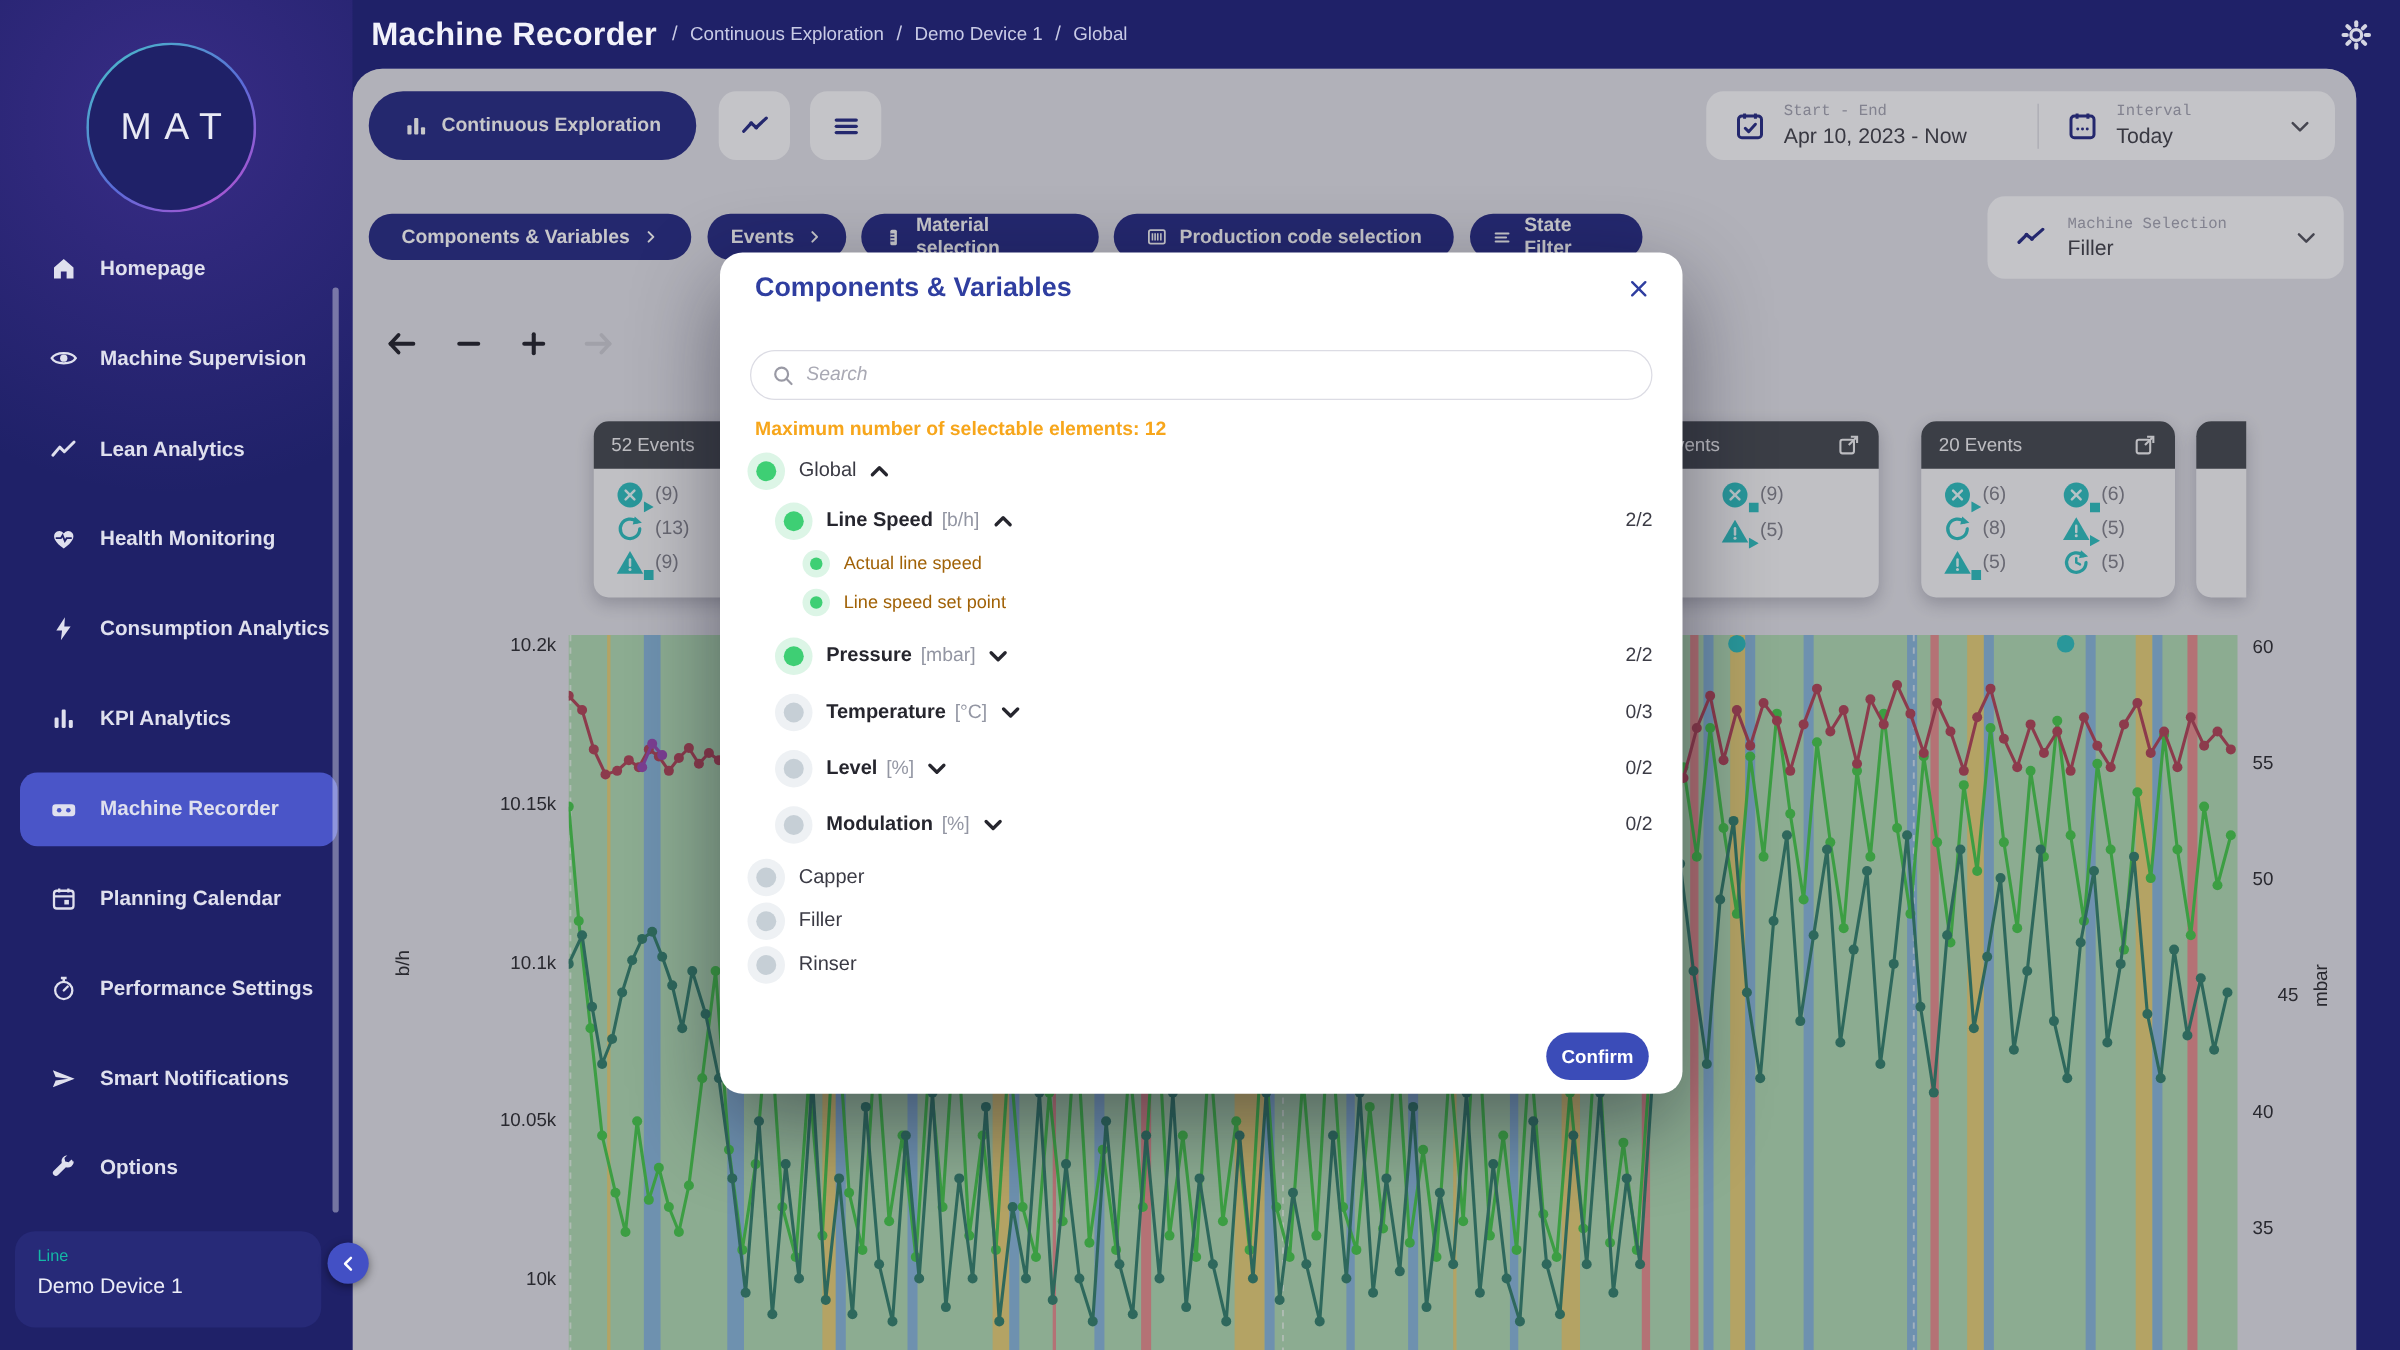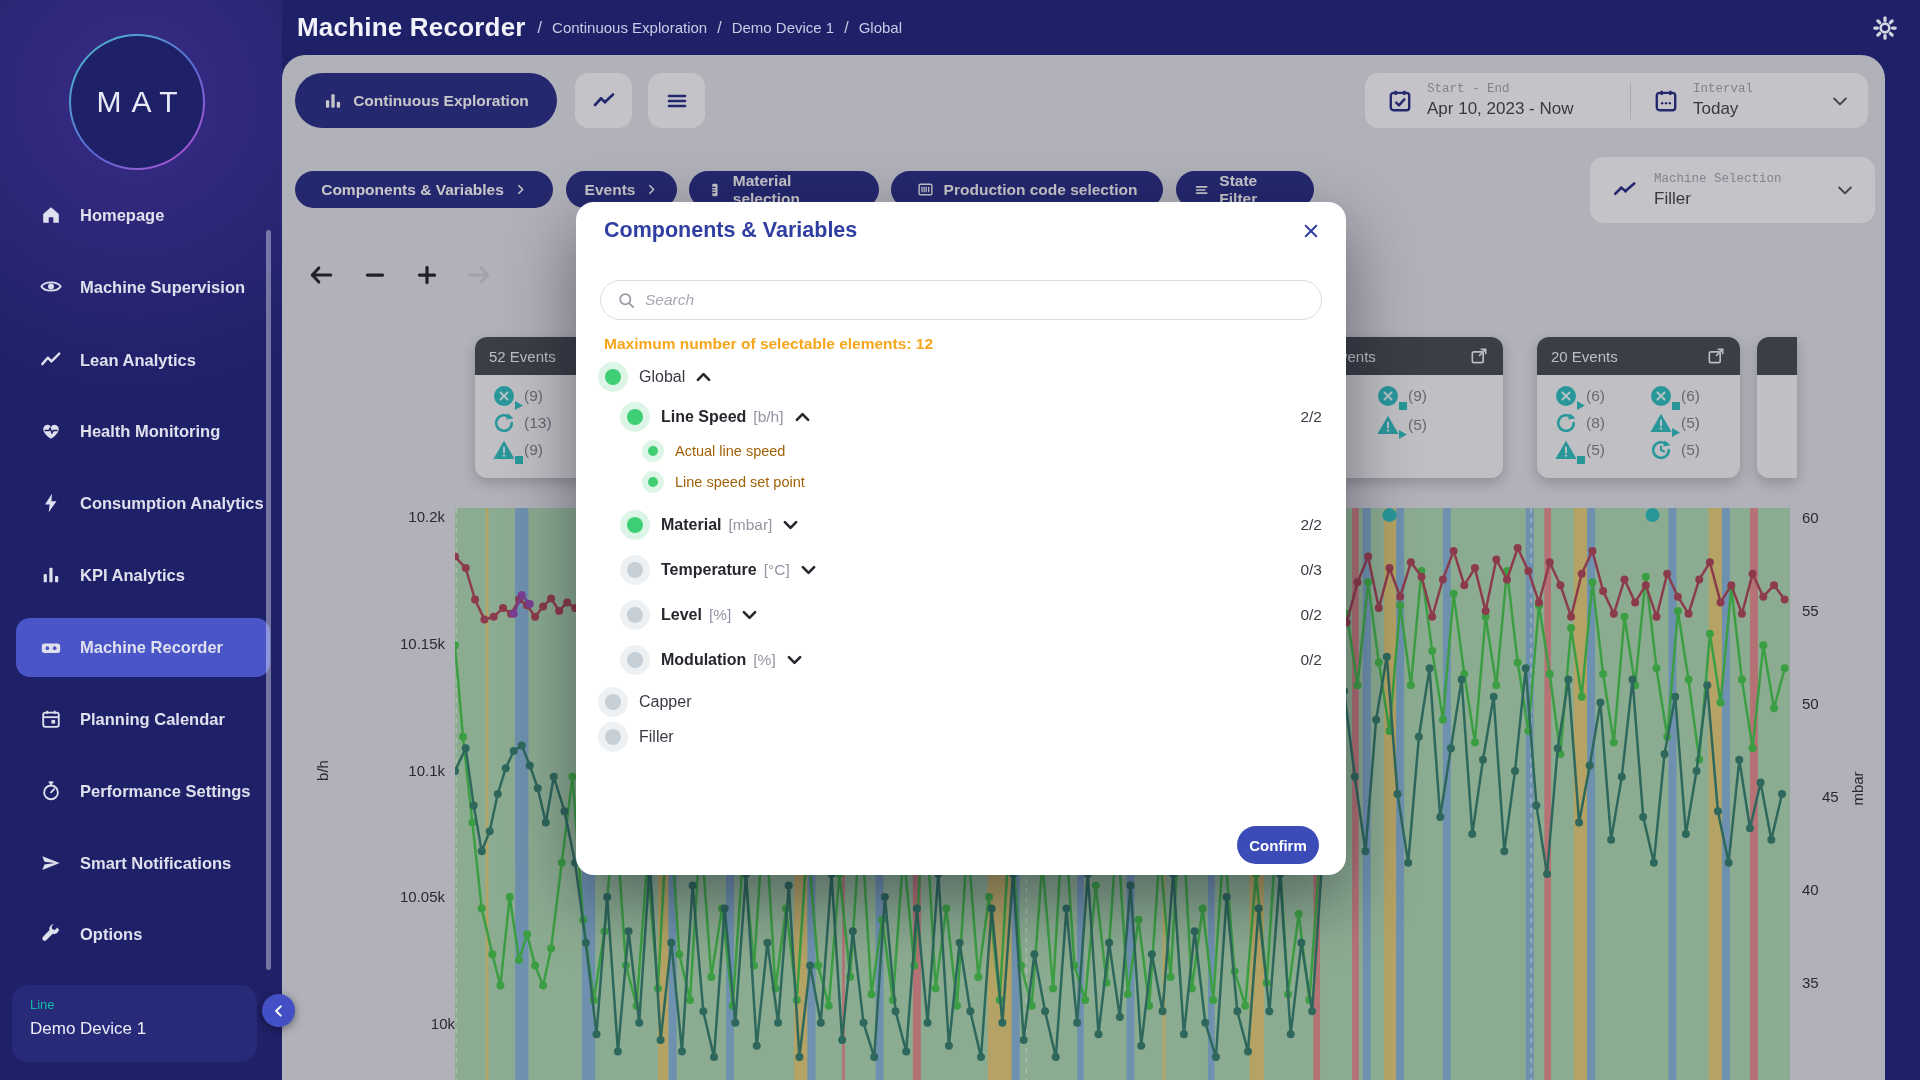--- a/index.html
+++ b/index.html
@@ -390,21 +390,21 @@
             <line x1="3" y1="12" x2="20" y2="12"></line>
             <polyline points="14,5.5 20,12 14,18.5"></polyline>
           </g>
         </svg>
     </div>
 
     <div class="tick" style="left:90px;top:453px;width:73px;text-align:right;">10.2k</div>
     <div class="tick" style="left:90px;top:580px;width:73px;text-align:right;">10.15k</div>
     <div class="tick" style="left:90px;top:707px;width:73px;text-align:right;">10.1k</div>
     <div class="tick" style="left:90px;top:833px;width:73px;text-align:right;">10.05k</div>
-    <div class="tick" style="left:100px;top:960px;width:73px;text-align:right;">10k</div>
+    <div class="tick" style="left:90px;top:960px;width:73px;text-align:right;">10k</div>
     <div class="axis-unit" style="left:30px;top:707px;">b/h</div>
 
     <div class="tick" style="left:1520px;top:454px;">60</div>
     <div class="tick" style="left:1520px;top:547px;">55</div>
     <div class="tick" style="left:1520px;top:640px;">50</div>
     <div class="tick" style="left:1520px;top:733px;margin-left:20px;">45</div>
     <div class="tick" style="left:1520px;top:826px;">40</div>
     <div class="tick" style="left:1520px;top:919px;">35</div>
     <div class="axis-unit" style="left:1558px;top:725px;">mbar</div>
 
@@ -1038,21 +1038,21 @@
       <span class="dot on sm"></span>
       <span class="t-label t-sub">Actual line speed</span>
     </div>
     <div class="t-row t-ind2" style="top:269px;">
       <span class="dot on sm"></span>
       <span class="t-label t-sub">Line speed set point</span>
     </div>
 
     <div class="t-row t-ind1" style="top:308px;">
       <span class="dot on"></span>
-      <span class="t-label bold">Material</span>
+      <span class="t-label bold">Pressure</span>
       <span class="t-unit">[mbar]</span>
       <svg width="15" height="10" viewBox="0 0 16 10">
           <polyline points="2,2 8,8 14,2" fill="none" stroke="#26262e" stroke-width="2.8" stroke-linecap="round" stroke-linejoin="round"></polyline>
         </svg>
       <span class="t-count">2/2</span>
     </div>
 
     <div class="t-row t-ind1" style="top:353px;">
       <span class="dot off"></span>
       <span class="t-label bold">Temperature</span>
@@ -1084,16 +1084,20 @@
     </div>
 
     <div class="t-row" style="top:485px;">
       <span class="dot off"></span>
       <span class="t-label">Capper</span>
     </div>
     <div class="t-row" style="top:520px;">
       <span class="dot off"></span>
       <span class="t-label">Filler</span>
     </div>
+    <div class="t-row" style="top:555px;">
+      <span class="dot off"></span>
+      <span class="t-label">Rinser</span>
+    </div>
 
     <button class="confirm-btn">Confirm</button>
   </div>
 </div>
 
 </body></html>

